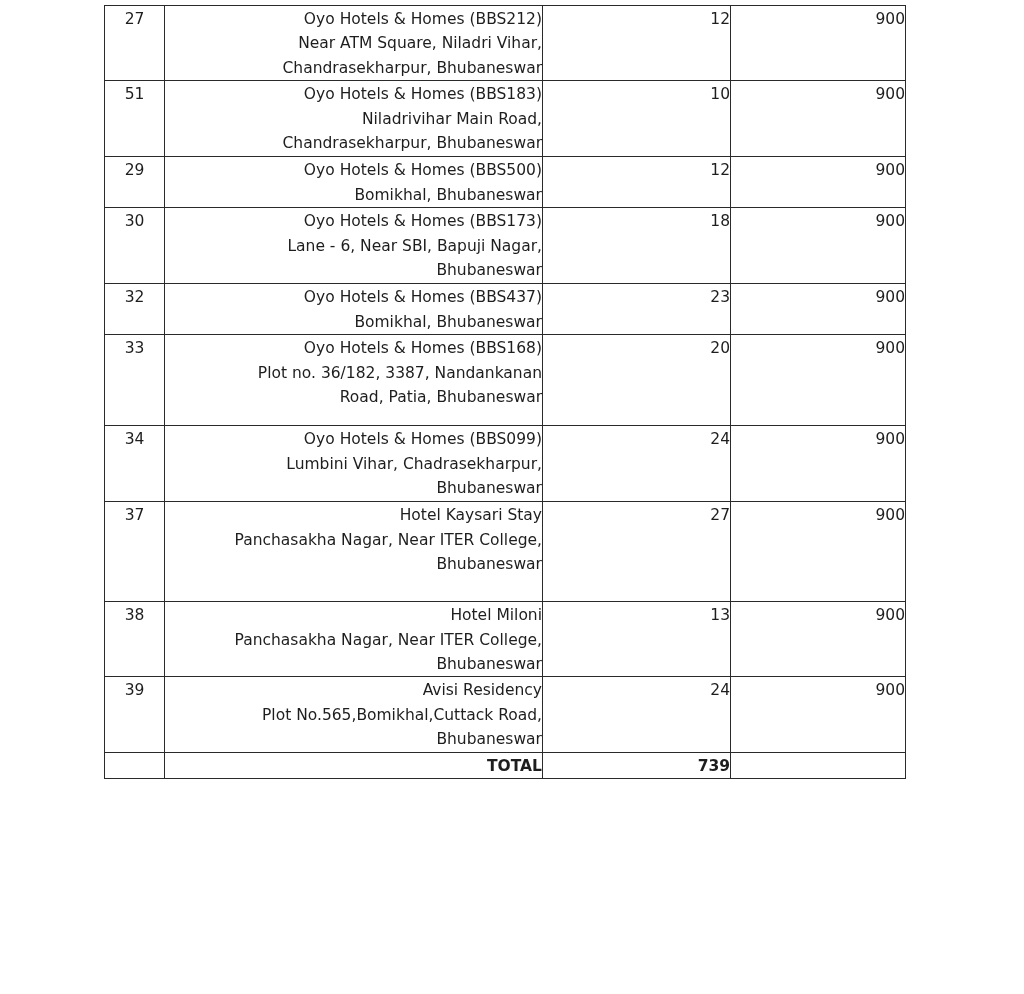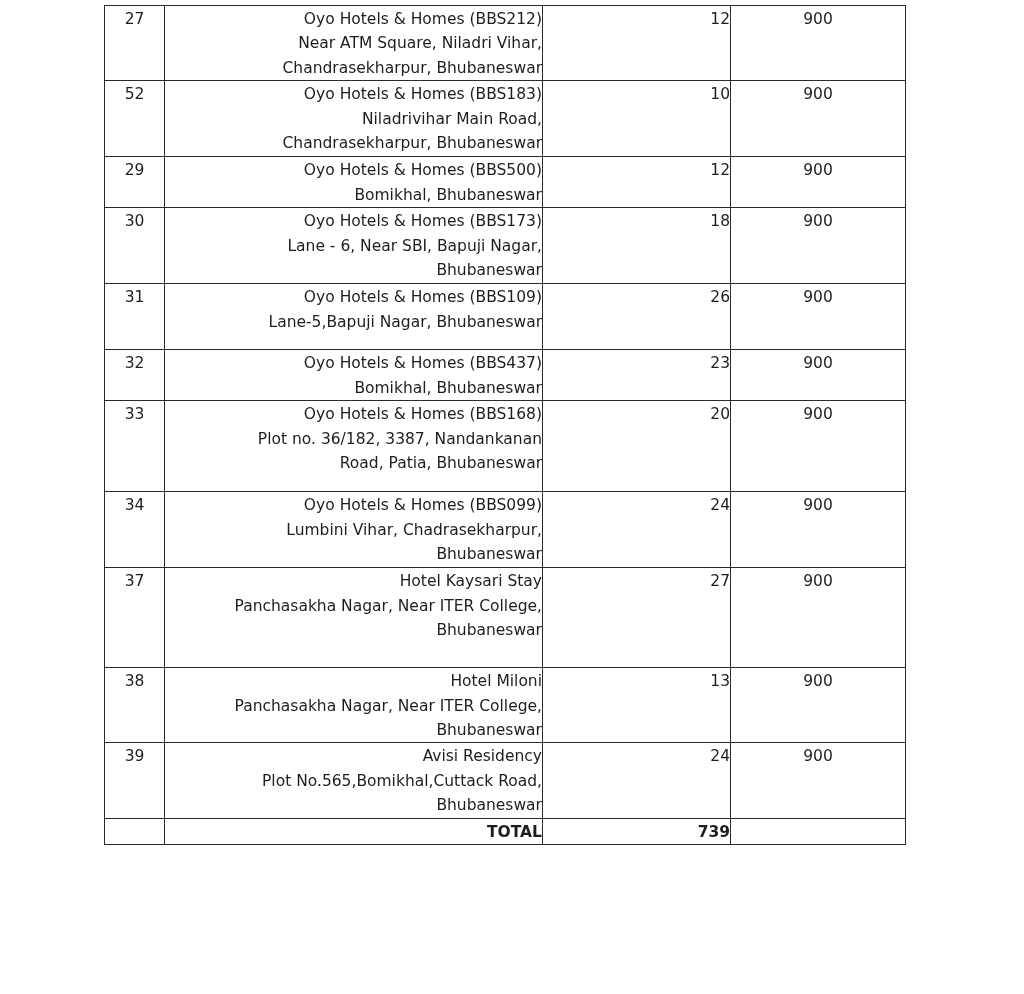--- a/index.html
+++ b/index.html
@@ -5,21 +5,21 @@
   html, body { margin: 0; padding: 0; background: #ffffff; }
   body { width: 1024px; height: 994px; position: relative; overflow: hidden;
          font-family: "DejaVu Sans", "Liberation Sans", sans-serif; color: #1e1e1e; }
   table.doc { position: absolute; left: 104px; top: 5px; border-collapse: collapse;
               table-layout: fixed; width: 802px; }
   table.doc td { border: 1.6px solid #2a2a2a; vertical-align: top; padding: 0;
                  font-size: 15.5px; line-height: 24.4px; text-align: right; }
   table.doc td.sno { width: 59px; text-align: center; padding-top: 1px; }
   table.doc td.name { width: 362px; padding-left: 15px; padding-top: 1px; }
   table.doc td.rooms { width: 187px; padding-top: 1px; }
-  table.doc td.rate { text-align: center; padding-top: 1px; margin-left: 36px; }
+  table.doc td.rate { padding-top: 1px; margin-left: 36px; }
   table.doc td.vline { border-left-width: 1px; border-right-width: 1px; }
   .line { display: block; white-space: nowrap; }
   tr.total td { font-weight: bold; height: 24px; }
 </style>
 </head>
 <body>
 
 <table class="doc">
   <tbody>
 
@@ -28,21 +28,21 @@
       <td class="name vline">
         <span class="line">Oyo Hotels &amp; Homes (BBS212)</span>
         <span class="line">Near ATM Square, Niladri Vihar,</span>
         <span class="line">Chandrasekharpur, Bhubaneswar</span>
       </td>
       <td class="rooms vline">12</td>
       <td class="rate">900</td>
     </tr>
 
     <tr style="height:76px">
-      <td class="sno">52</td>
+      <td class="sno">51</td>
       <td class="name vline">
         <span class="line">Oyo Hotels &amp; Homes (BBS183)</span>
         <span class="line">Niladrivihar Main Road,</span>
         <span class="line">Chandrasekharpur, Bhubaneswar</span>
       </td>
       <td class="rooms vline">10</td>
       <td class="rate">900</td>
     </tr>
 
     <tr style="height:51px">
@@ -59,29 +59,20 @@
       <td class="sno">30</td>
       <td class="name vline">
         <span class="line">Oyo Hotels &amp; Homes (BBS173)</span>
         <span class="line">Lane - 6, Near SBI, Bapuji Nagar,</span>
         <span class="line">Bhubaneswar</span>
       </td>
       <td class="rooms vline">18</td>
       <td class="rate">900</td>
     </tr>
 
-    <tr style="height:66px">
-      <td class="sno">31</td>
-      <td class="name vline">
-        <span class="line">Oyo Hotels &amp; Homes (BBS109)</span>
-        <span class="line">Lane-5,Bapuji Nagar, Bhubaneswar</span>
-      </td>
-      <td class="rooms vline">26</td>
-      <td class="rate">900</td>
-    </tr>
 
     <tr style="height:51px">
       <td class="sno">32</td>
       <td class="name vline">
         <span class="line">Oyo Hotels &amp; Homes (BBS437)</span>
         <span class="line">Bomikhal, Bhubaneswar</span>
       </td>
       <td class="rooms vline">23</td>
       <td class="rate">900</td>
     </tr>

